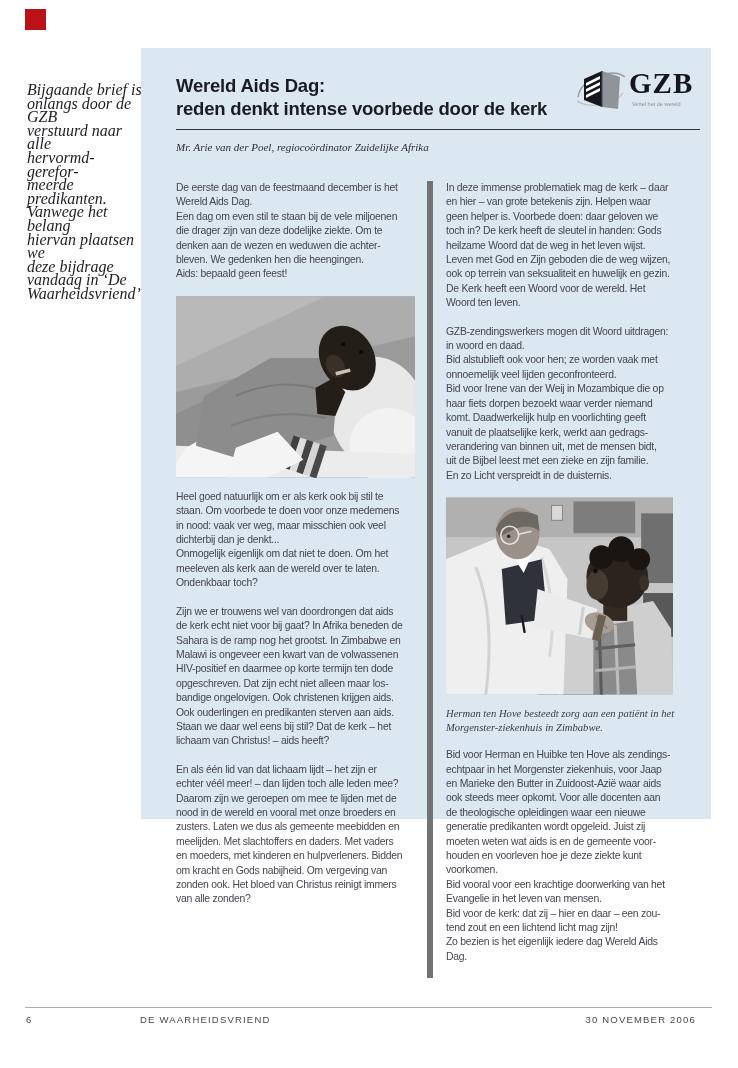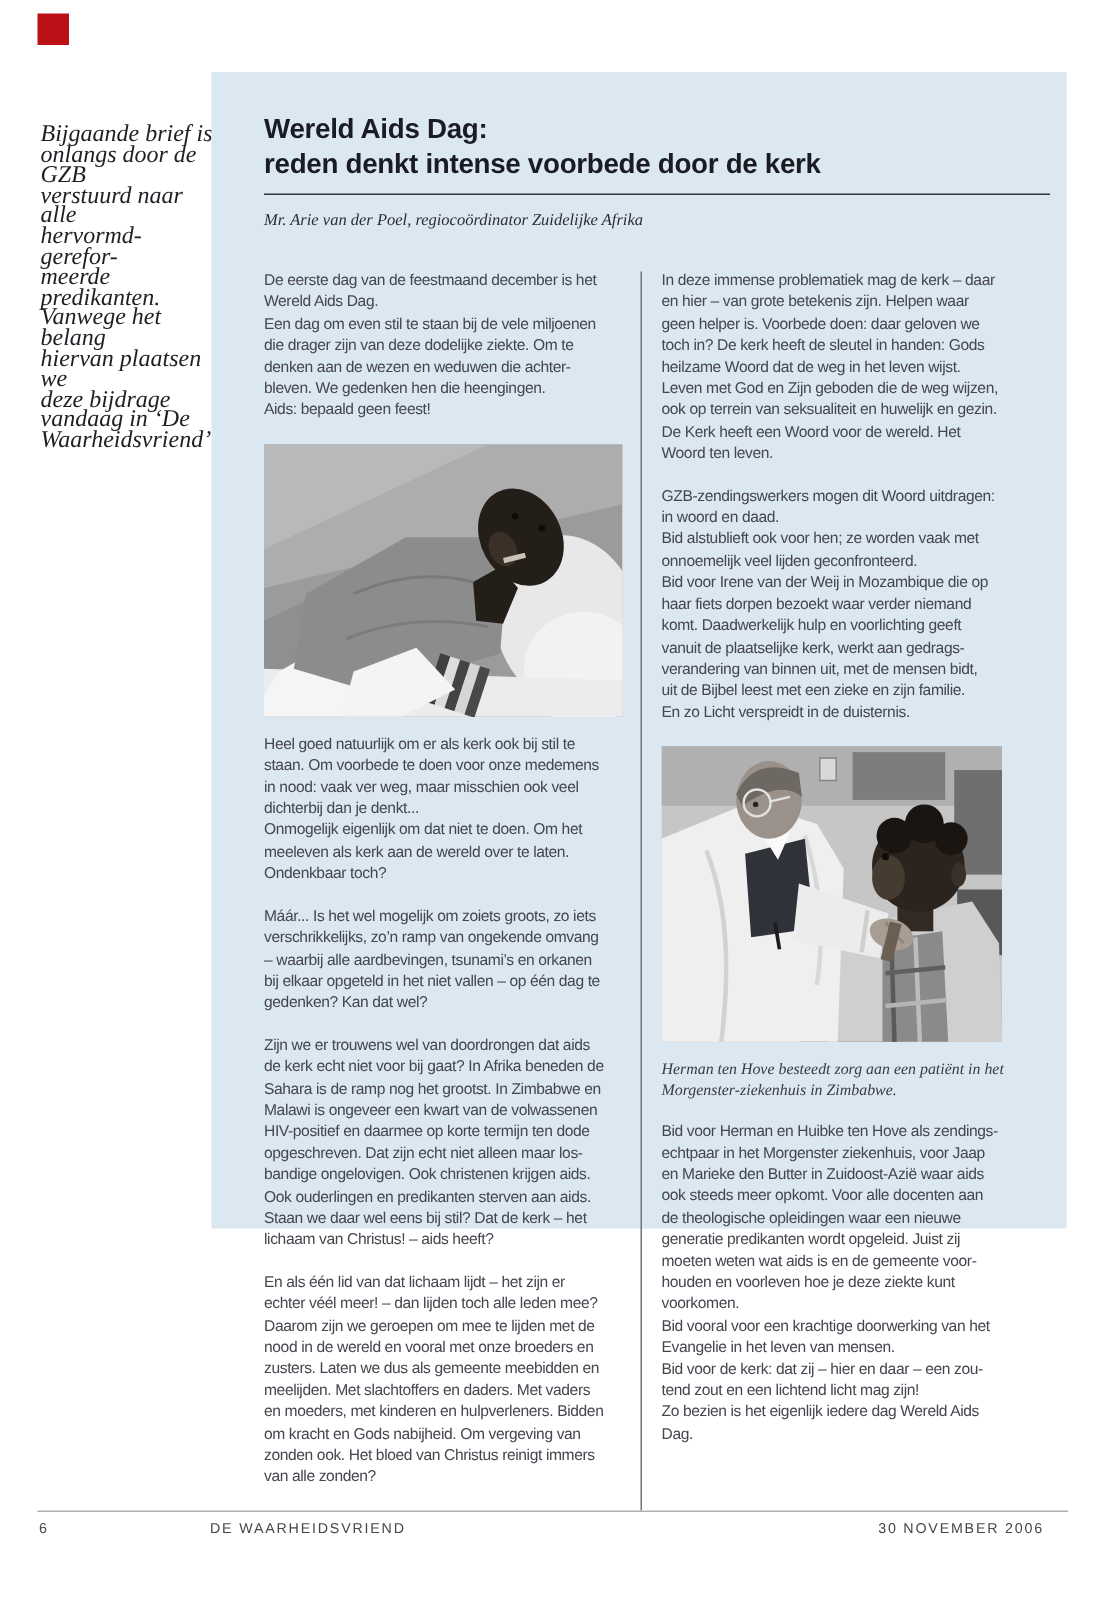--- a/index.html
+++ b/index.html
@@ -28,21 +28,21 @@
   .logo-tagline{position:absolute;left:57px;top:38px;font-size:5.5px;color:#8a8f96;}
 
   .title-rule{border:none;border-top:1.4px solid #33343c;margin:9px -19px 0 0;}
 
   .byline{margin-top:11px;font-family:"Liberation Serif",serif;font-style:italic;
       font-size:11px;color:#2c2d34;}
 
   .columns{display:flex;margin-top:28px;}
   .col{box-sizing:border-box;}
   .col1{width:251px;padding-right:7px;}
-  .col2{width:254px;border-left:1px solid #737373;padding-left:13px;}
+  .col2{width:254px;border-left:6px solid #737373;padding-left:13px;}
 
   .body-p{margin:0 0 14px 0;font-size:10.4px;line-height:14.4px;
       letter-spacing:-0.25px;color:#45464f;white-space:pre-line;}
 
   figure{margin:13px 0 12px 0;}
   figure svg{display:block;}
 
   .caption{margin:9px 0 13px 0;font-family:"Liberation Serif",serif;font-style:italic;
       font-size:10.6px;line-height:14px;color:#3a3b42;white-space:pre-line;}
 
@@ -71,20 +71,34 @@
 vandaag in ‘De
 Waarheidsvriend’.</aside>
 
   <section class="panel">
     <header>
       <div class="title-row">
         <h1>
           <span>Wereld Aids Dag:</span>
           <span>reden denkt intense voorbede door de kerk</span>
         </h1>
+        <div class="logo">
+          <svg class="logo-book" width="52" height="50" viewBox="0 0 52 50">
+            <path d="M3,32 C6,12 38,2 50,12" fill="none" stroke="#9aa0a6" stroke-width="1.6"></path>
+            <path d="M2,36 C14,44 40,40 48,28" fill="none" stroke="#b9bec4" stroke-width="1.2"></path>
+            <polygon points="9,14 27,6 27,42 9,35" fill="#17171c"></polygon>
+            <polygon points="27,6 45,12 43,44 27,42" fill="#8f949b"></polygon>
+            <polygon points="11,18 25,11 25,14 11,21" fill="#ffffff"></polygon>
+            <polygon points="11,24 25,17 25,20 11,27" fill="#ffffff"></polygon>
+            <polygon points="11,30 25,23 25,26 11,33" fill="#ffffff"></polygon>
+            <line x1="27" y1="6" x2="27" y2="42" stroke="#44484e" stroke-width="1"></line>
+          </svg>
+          <span class="logo-text">GZB</span>
+          <span class="logo-tagline">Vertel het de wereld</span>
+        </div>
       </div>
       <hr class="title-rule">
       <div class="byline">Mr. Arie van der Poel, regiocoördinator Zuidelijke Afrika</div>
     </header>
 
     <div class="columns">
       <div class="col col1">
         <p class="body-p">De eerste dag van de feestmaand december is het
 Wereld Aids Dag.
 Een dag om even stil te staan bij de vele miljoenen
@@ -123,25 +137,20 @@
           </svg>
         </figure>
 
         <p class="body-p">Heel goed natuurlijk om er als kerk ook bij stil te
 staan. Om voorbede te doen voor onze medemens
 in nood: vaak ver weg, maar misschien ook veel
 dichterbij dan je denkt...
 Onmogelijk eigenlijk om dat niet te doen. Om het
 meeleven als kerk aan de wereld over te laten.
 Ondenkbaar toch?</p>
-        <p class="body-p">Máár... Is het wel mogelijk om zoiets groots, zo iets
-verschrikkelijks, zo’n ramp van ongekende omvang
-– waarbij alle aardbevingen, tsunami’s en orkanen
-bij elkaar opgeteld in het niet vallen – op één dag te
-gedenken? Kan dat wel?</p>
         <p class="body-p">Zijn we er trouwens wel van doordrongen dat aids
 de kerk echt niet voor bij gaat? In Afrika beneden de
 Sahara is de ramp nog het grootst. In Zimbabwe en
 Malawi is ongeveer een kwart van de volwassenen
 HIV-positief en daarmee op korte termijn ten dode
 opgeschreven. Dat zijn echt niet alleen maar los-
 bandige ongelovigen. Ook christenen krijgen aids.
 Ook ouderlingen en predikanten sterven aan aids.
 Staan we daar wel eens bij stil? Dat de kerk – het
 lichaam van Christus! – aids heeft?</p>

